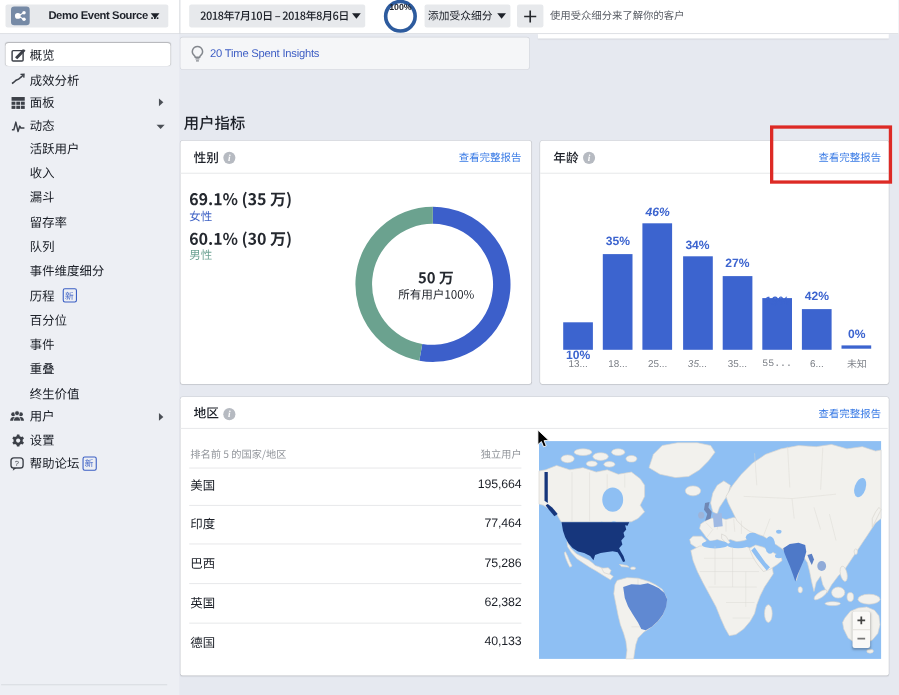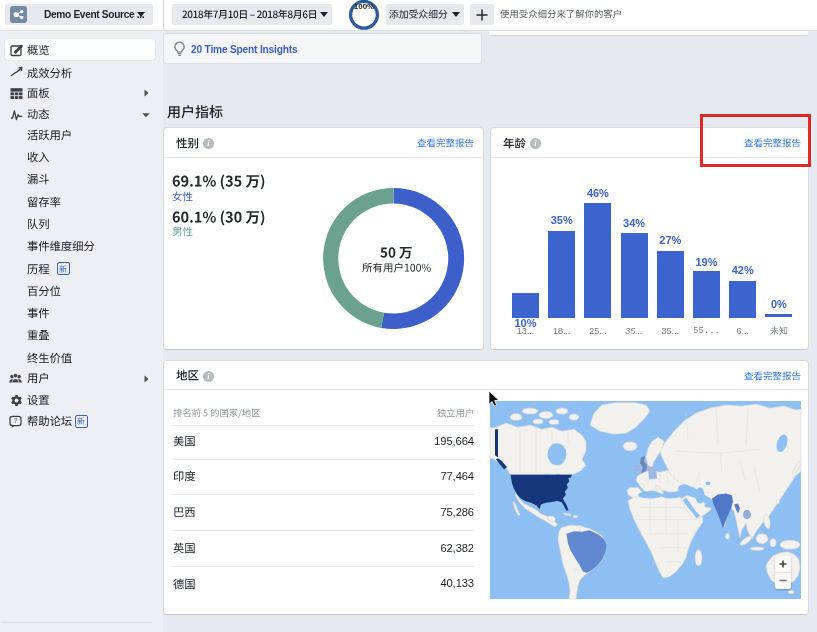--- a/index.html
+++ b/index.html
@@ -276,21 +276,21 @@
     <g transform="translate(0,8.00) scale(0.00800)" fill="#3b5fc4">
       <path transform="translate(0) scale(1,-1)" d="M360 213C390 163 426 95 442 51L495 83C480 125 444 190 411 240ZM135 235C115 174 82 112 41 68C56 59 82 40 94 30C133 77 173 150 196 220ZM553 744V400C553 267 545 95 460 -25C476 -34 506 -57 518 -71C610 59 623 256 623 400V432H775V-75H848V432H958V502H623V694C729 710 843 736 927 767L866 822C794 792 665 762 553 744ZM214 827C230 799 246 765 258 735H61V672H503V735H336C323 768 301 811 282 844ZM377 667C365 621 342 553 323 507H46V443H251V339H50V273H251V18C251 8 249 5 239 5C228 4 197 4 162 5C172 -13 182 -41 184 -59C233 -59 267 -58 290 -47C313 -36 320 -18 320 17V273H507V339H320V443H519V507H391C410 549 429 603 447 652ZM126 651C146 606 161 546 165 507L230 525C225 563 208 622 187 665Z"></path>
     </g>
   </svg>
 <div style="position:absolute;left:1px;top:622px;width:151px;height:1px;background:#d9dce1;"></div>
 <div style="position:absolute;left:164px;top:34px;width:317px;height:29px;background:#f5f6f8;border-radius:2px;box-shadow:0 0 0 0.5px rgba(0,0,0,.09);"></div>
 <svg class="vt" style="left:172.5px;top:41px;" width="13" height="17" viewBox="0 0 13 17">
 <path d="M6.5 1.2 a4.6 4.6 0 0 1 3 8.1 c-0.7 0.6-1 1.1-1 1.8 h-4 c0-0.7-0.3-1.2-1-1.8 a4.6 4.6 0 0 1 3-8.1 z" fill="none" stroke="#83878d" stroke-width="1.35"></path>
 <path d="M4.7 12.6 h3.6 M5.2 14.4 h2.6" stroke="#83878d" stroke-width="1.2"></path>
 </svg>
-<div class="ht" style="left:191.0px;top:43.5px;font-size:10.2px;color:#3e5ec4;font-weight:700;letter-spacing:-0.2px;">20 Time Spent Insights</div>
+<div class="ht" style="left:191.0px;top:43.5px;font-size:10.2px;color:#3e5ec4;font-weight:400;letter-spacing:-0.2px;">20 Time Spent Insights</div>
 <div style="position:absolute;left:489px;top:31px;width:319px;height:4px;background:#fff;box-shadow:0 1px 1px rgba(0,0,0,.08);"></div>
 <svg class="vt" style="left:166.5px;top:103.0px;" width="56.0" height="18.2">
     <g transform="translate(0,14.00) scale(0.01400)" fill="#1d2129">
       <path transform="translate(0) scale(1,-1)" d="M148 775V415C148 274 138 95 28 -28C49 -40 88 -71 102 -90C176 -8 212 105 229 216H460V-74H555V216H799V36C799 17 792 11 773 11C755 10 687 9 623 13C636 -12 651 -54 654 -78C747 -79 807 -78 844 -63C880 -48 893 -20 893 35V775ZM242 685H460V543H242ZM799 685V543H555V685ZM242 455H460V306H238C241 344 242 380 242 414ZM799 455V306H555V455Z"></path>
       <path transform="translate(1000) scale(1,-1)" d="M257 603H758V421H256L257 469ZM431 826C450 785 472 730 483 691H158V469C158 320 147 112 30 -33C53 -44 96 -73 113 -91C206 25 240 189 252 333H758V273H855V691H530L584 707C572 746 547 804 524 850Z"></path>
       <path transform="translate(2000) scale(1,-1)" d="M829 792C759 759 642 725 531 700V842H437V563C437 463 471 436 597 436C624 436 786 436 814 436C920 436 949 471 961 609C936 614 896 628 875 643C869 539 860 522 808 522C770 522 634 522 605 522C543 522 531 527 531 563V623C657 647 799 682 901 723ZM526 126H822V38H526ZM526 201V285H822V201ZM437 364V-84H526V-38H822V-79H916V364ZM174 844V648H41V560H174V360C119 345 68 333 27 323L52 232L174 266V22C174 7 169 3 155 3C143 2 101 2 59 4C70 -21 83 -60 86 -83C154 -83 198 -81 228 -66C257 -52 267 -27 267 22V293L394 330L382 417L267 385V560H378V648H267V844Z"></path>
       <path transform="translate(3000) scale(1,-1)" d="M466 774V686H905V774ZM776 321C822 219 865 88 879 7L965 39C949 120 903 248 856 347ZM480 343C454 238 411 130 357 60C378 49 415 24 432 10C485 88 536 208 565 324ZM422 535V447H628V34C628 21 624 17 610 17C596 16 552 16 505 18C518 -11 530 -52 533 -79C602 -79 650 -78 682 -62C715 -46 724 -18 724 32V447H959V535ZM190 844V639H43V550H170C140 431 81 294 20 220C37 196 61 155 71 129C116 189 157 283 190 382V-83H283V419C314 372 349 317 364 286L417 361C398 387 312 494 283 526V550H408V639H283V844Z"></path>
     </g>
   </svg>
 <div class="card" style="left:164px;top:128px;width:319px;height:221px;"></div>
@@ -396,30 +396,30 @@
     </g>
   </svg>
 <div class="hline" style="left:491px;top:157px;width:317px;"></div>
 <div style="position:absolute;left:512.0px;top:293.0px;width:27px;height:25.0px;background:#3c64cf;"></div>
 <div class="ht" style="left:525.5px;top:276.5px;font-size:11px;color:#3c64cf;transform:translateX(-50%);font-weight:700;margin-top:40px;">10%</div>
 <div class="ht" style="left:525.5px;top:326.0px;font-size:9px;color:#7a7e85;transform:translateX(-50%);">13...</div>
 <div style="position:absolute;left:548.2px;top:230.5px;width:27px;height:87.5px;background:#3c64cf;"></div>
 <div class="ht" style="left:561.7px;top:214.0px;font-size:11px;color:#3c64cf;transform:translateX(-50%);font-weight:700;">35%</div>
 <div class="ht" style="left:561.7px;top:326.0px;font-size:9px;color:#7a7e85;transform:translateX(-50%);">18...</div>
 <div style="position:absolute;left:584.4px;top:203.0px;width:27px;height:115.0px;background:#3c64cf;"></div>
-<div class="ht" style="left:597.9px;top:186.5px;font-size:11px;color:#3c64cf;transform:translateX(-50%);font-weight:700;">46%</div>
+<div class="ht" style="left:597.9px;top:186.5px;font-size:11px;color:#3c64cf;transform:translateX(-50%);font-weight:700;font-style:italic;">46%</div>
 <div class="ht" style="left:597.9px;top:326.0px;font-size:9px;color:#7a7e85;transform:translateX(-50%);text-align:right;">25...</div>
 <div style="position:absolute;left:620.6px;top:233.0px;width:27px;height:85.0px;background:#3c64cf;"></div>
 <div class="ht" style="left:634.1px;top:216.5px;font-size:11px;color:#3c64cf;transform:translateX(-50%);font-weight:700;">34%</div>
 <div class="ht" style="left:634.1px;top:326.0px;font-size:9px;color:#7a7e85;transform:translateX(-50%);font-style:italic;">35...</div>
 <div style="position:absolute;left:656.8px;top:250.5px;width:27px;height:67.5px;background:#3c64cf;"></div>
 <div class="ht" style="left:670.3px;top:234.0px;font-size:11px;color:#3c64cf;transform:translateX(-50%);font-weight:700;">27%</div>
 <div class="ht" style="left:670.3px;top:326.0px;font-size:9px;color:#7a7e85;transform:translateX(-50%);">35...</div>
 <div style="position:absolute;left:693.0px;top:270.5px;width:27px;height:47.5px;background:#3c64cf;"></div>
-<div class="ht" style="left:706.5px;top:256px;font-size:11px;color:#3c64cf;transform:translateX(-50%);font-weight:700;">19%</div>
+<div class="ht" style="left:706.5px;top:268px;font-size:11px;color:#3c64cf;transform:translateX(-50%);font-weight:700;">19%</div>
 <div class="ht" style="left:706.5px;top:326.0px;font-size:9px;color:#7a7e85;transform:translateX(-50%);font-family:Liberation Mono, monospace;">55...</div>
 <div style="position:absolute;left:729.2px;top:280.5px;width:27px;height:37.5px;background:#3c64cf;"></div>
 <div class="ht" style="left:742.7px;top:264.0px;font-size:11px;color:#3c64cf;transform:translateX(-50%);font-weight:700;">42%</div>
 <div class="ht" style="left:742.7px;top:326.0px;font-size:9px;color:#7a7e85;transform:translateX(-50%);">6...</div>
 <div style="position:absolute;left:765.4px;top:314px;width:27px;height:2.5px;background:#3c64cf;"></div>
 <div class="ht" style="left:778.9px;top:297.5px;font-size:11px;color:#3c64cf;transform:translateX(-50%);font-weight:700;">0%</div>
 <svg class="vt" style="left:769.9px;top:325.2px;" width="18.0" height="11.7">
     <g transform="translate(0,9.00) scale(0.00900)" fill="#7a7e85">
       <path transform="translate(0) scale(1,-1)" d="M459 839V676H133V602H459V429H62V355H416C326 226 174 101 34 39C51 24 76 -5 89 -24C221 44 362 163 459 296V-80H538V300C636 166 778 42 911 -25C924 -5 949 25 966 40C826 101 673 226 581 355H942V429H538V602H874V676H538V839Z"></path>
       <path transform="translate(1000) scale(1,-1)" d="M547 753V-51H620V28H832V-40H908V753ZM620 99V682H832V99ZM157 841C134 718 92 599 33 522C50 511 81 490 94 478C124 521 152 576 175 636H252V472V436H45V364H247C234 231 186 87 34 -21C49 -32 77 -62 86 -77C201 5 262 112 294 220C348 158 427 63 461 14L512 78C482 112 360 249 312 296C317 319 320 342 322 364H515V436H326L327 471V636H486V706H199C211 745 221 785 230 826Z"></path>

